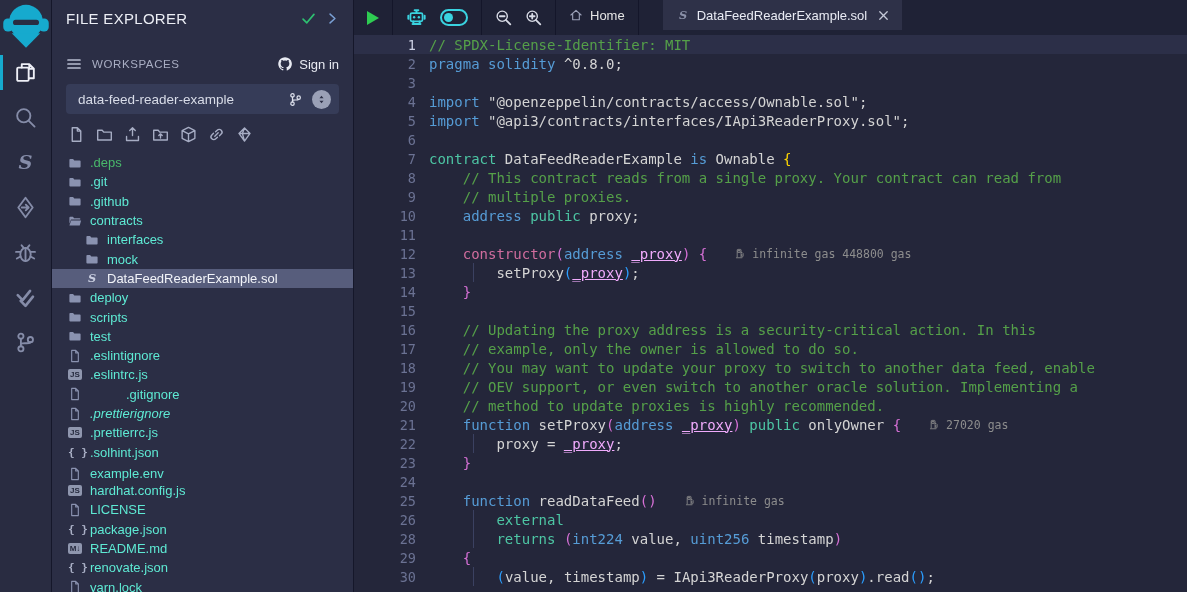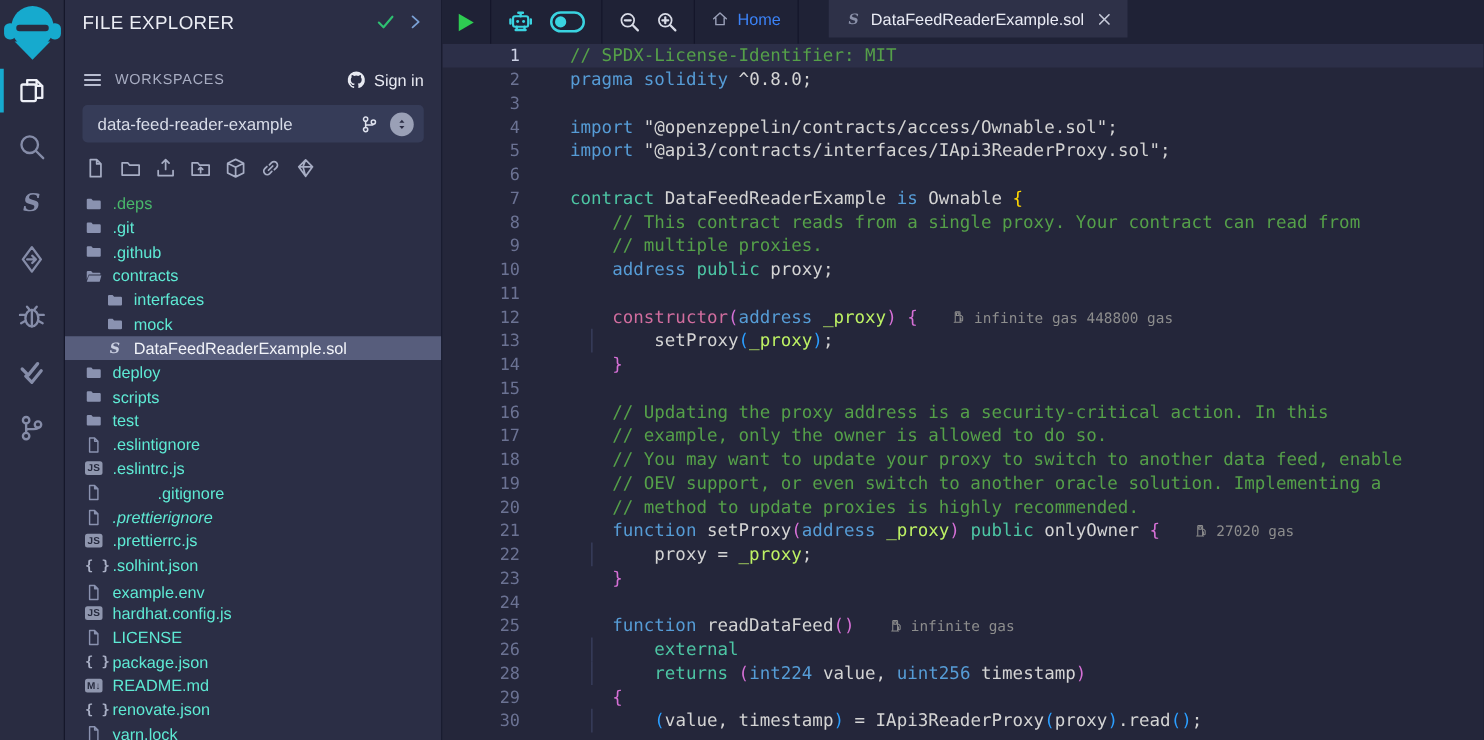--- a/index.html
+++ b/index.html
@@ -52,40 +52,40 @@
   
   .editor{ flex:1; display:flex; flex-direction:column; min-width:0; background:#24263a; }
   .tabbar{ height:35px; flex:none; background:#1f2236; display:flex; align-items:stretch; }
   .sep{ width:1px; background:#14162a; margin:0; flex:none; }
   .tb-group{ display:flex; align-items:center; gap:13px; padding:0 13px; flex:none; }
   .play-btn{ width:0; height:0; border-left:12px solid #2ecc52; border-top:7px solid transparent; border-bottom:7px solid transparent; cursor:pointer; }
   .robot{ color:#3ad3e0; display:flex; cursor:pointer; } .robot svg{ width:21px; height:21px; }
   .toggle{ position:relative; width:28px; height:17px; border:2.5px solid #3ad3e0; border-radius:10px; cursor:pointer; flex:none; }
   .toggle::after{ content:""; position:absolute; left:1.5px; top:1.5px; width:9px; height:9px; border-radius:50%; background:#3ad3e0; }
   .zoom-btn{ color:#d8dbe6; display:flex; cursor:pointer; } .zoom-btn svg{ width:17px; height:17px; }
-  .tab{ display:flex; align-items:center; gap:7px; padding:0 13px; font-size:13px; color:#3b82f6; cursor:pointer; flex:none; height:30px; }
+  .tab{ display:flex; align-items:center; gap:7px; padding:0 13px; font-size:13px; color:#e5e5e5; cursor:pointer; flex:none; height:30px; }
   .tab svg{ width:14px; height:14px; }
   .tab .solglyph{ color:#8a90a8; }
   .tab.active{ background:#2e3148; color:#e9ebf4; }
   .tab.active .tab-label{ color:#e9ebf4; }
   .tab .x{ display:flex; color:#c5c9d8; margin-left:4px; cursor:pointer; } .tab .x svg{ width:11px; height:11px; }
   .tabspacer{ width:24px; flex:none; }
   .tab-fill{ flex:1; }
 
   
   .code{ flex:1; overflow:hidden; font-family:"DejaVu Sans Mono", monospace; font-size:14px; }
   .row{ position:relative; height:19px; display:flex; align-items:center; white-space:pre; }
   .row.cur{ background:#2c2f48; }
   .row.cur .ln{ color:#ccd0e4; }
   .ln{ width:62px; flex:none; text-align:right; color:#6b7293; font-size:13.5px; }
-  .txt{ margin-left:40px; white-space:pre; }
+  .txt{ margin-left:13px; white-space:pre; }
   .row.guide::before{ content:""; position:absolute; left:119px; top:0; bottom:0; border-left:1px solid #3b4161; }
   .tk-c{ color:#55a049; } .tk-k{ color:#569cd6; } .tk-t{ color:#4dc6a4; }
   .tk-m{ color:#d16d9e; } .tk-s{ color:#d4d4d4; } .tk-p{ color:#d4d4d4; }
-  .tk-v{ color:#bef264; } .tk-b1{ color:#ffd700; } .tk-b2{ color:#d670d6; } .tk-b3{ color:#2b9eff; }
+  .tk-v{ color:#f0abfc;text-decoration:underline; } .tk-b1{ color:#ffd700; } .tk-b2{ color:#d670d6; } .tk-b3{ color:#2b9eff; }
   .gas{ margin-left:28px; display:inline-flex; align-items:center; gap:6px; color:#8d8d8d; font-size:11.5px; }
   .gas svg{ width:11px; height:13px; }
 </style>
 </head>
 <body>
 
 <div class="app">
 
   <nav class="activity-bar">
     <div class="logo">

